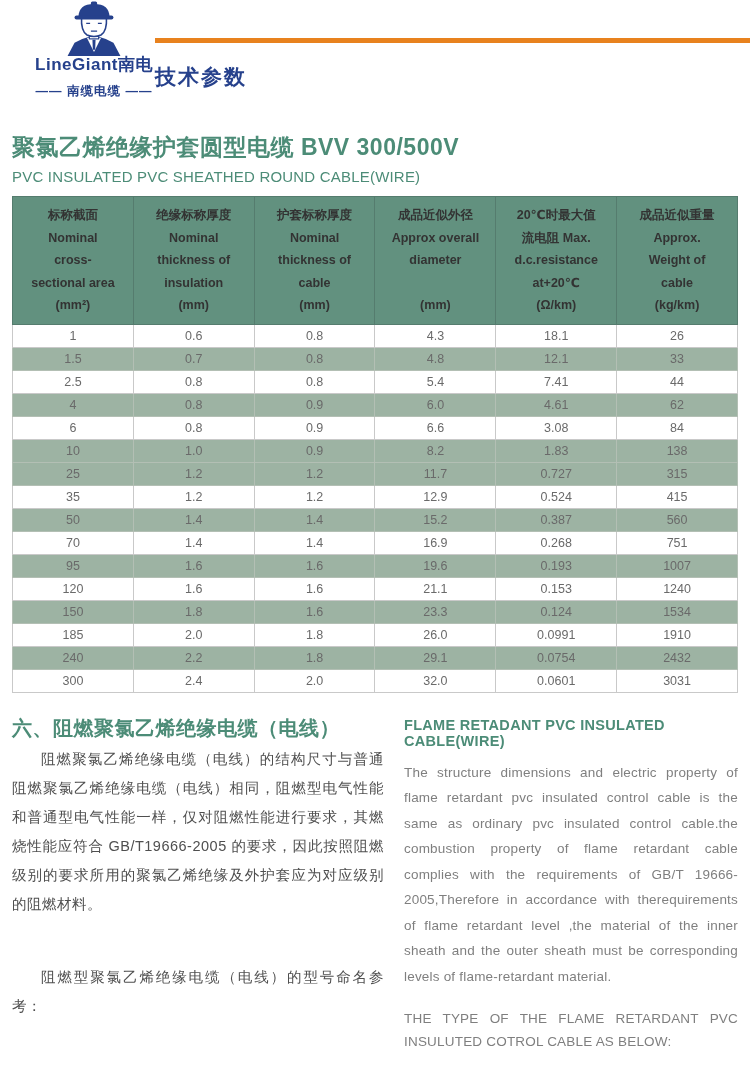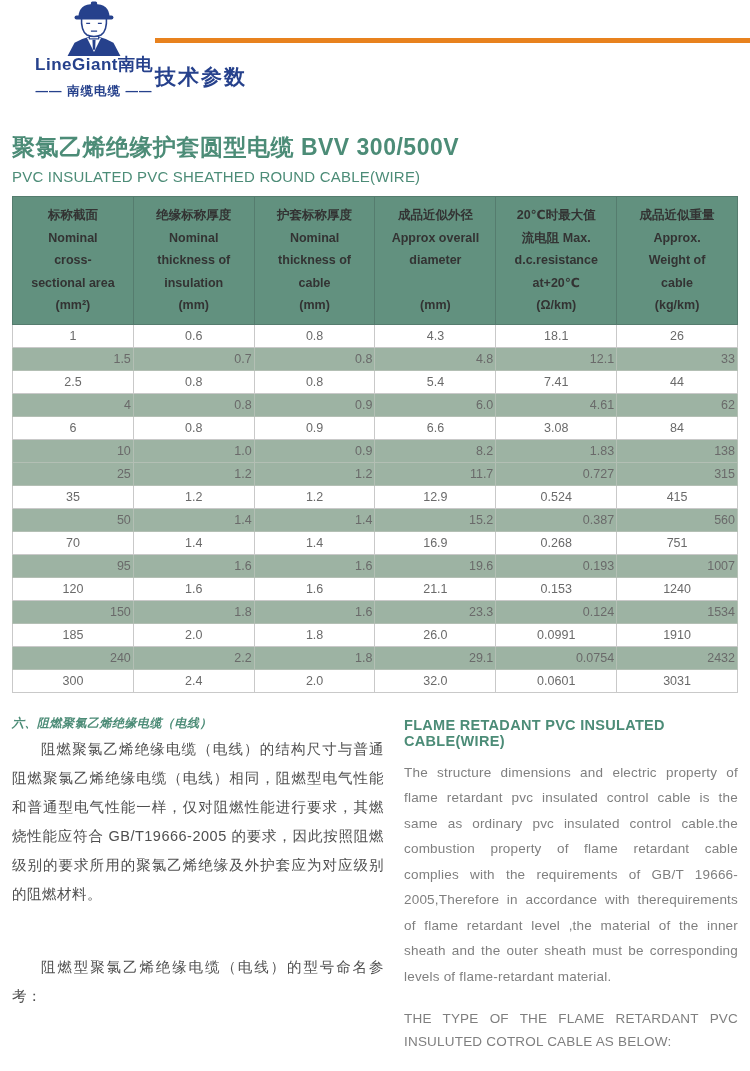--- a/index.html
+++ b/index.html
@@ -42,26 +42,26 @@
     border:1px solid var(--header-border);
     color:#333;font-size:12.5px;font-weight:bold;
     padding:7px 2px;vertical-align:middle;
   }
   thead th div{line-height:22.5px;white-space:nowrap;}
   tbody td{
     border:1px solid var(--table-border);
     color:var(--cell-text);font-size:12.5px;text-align:center;
     height:23px;padding:0 2px;background:#fff;
   }
-  tbody tr.alt td{background:var(--table-row-alt-bg);border-color:#b3bfb4;text-align:right;}
+  tbody tr.alt td{background:var(--table-row-alt-bg);border-color:#b3bfb4;}
   
   .section6{display:flex;gap:20px;padding:22px 12px 0 12px;}
   .col-zh{flex:0 0 372px;}
   .col-en{flex:1;}
-  .heading-zh{color:var(--teal);font-weight:bold;font-size:12px;letter-spacing:.5px;font-style:italic;}
+  .heading-zh{color:var(--teal);font-weight:bold;font-size:20px;letter-spacing:.5px;}
   .heading-en{color:var(--teal);font-size:14.5px;letter-spacing:.3px;margin-top:2px;}
   .zh-para{
     margin-top:3px;color:var(--body-text);font-size:14.5px;line-height:29px;
     text-align:justify;text-indent:2em;letter-spacing:.5px;
   }
   .zh-para.p2{margin-top:44px;}
   .en-para{
     margin-top:11px;color:var(--en-text);font-size:13.5px;line-height:25.5px;
     text-align:justify;letter-spacing:.2px;
   }

